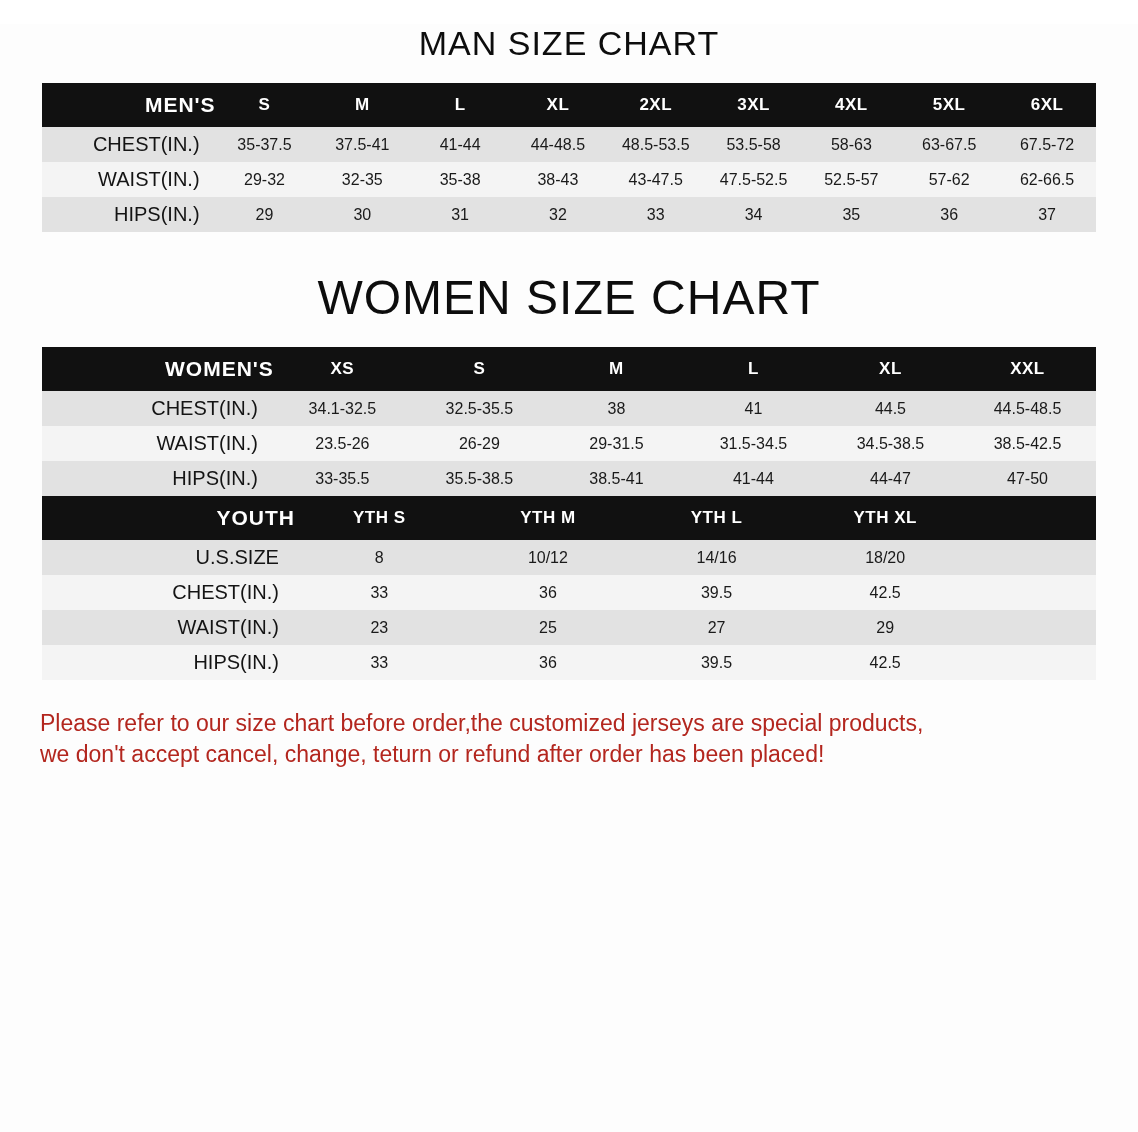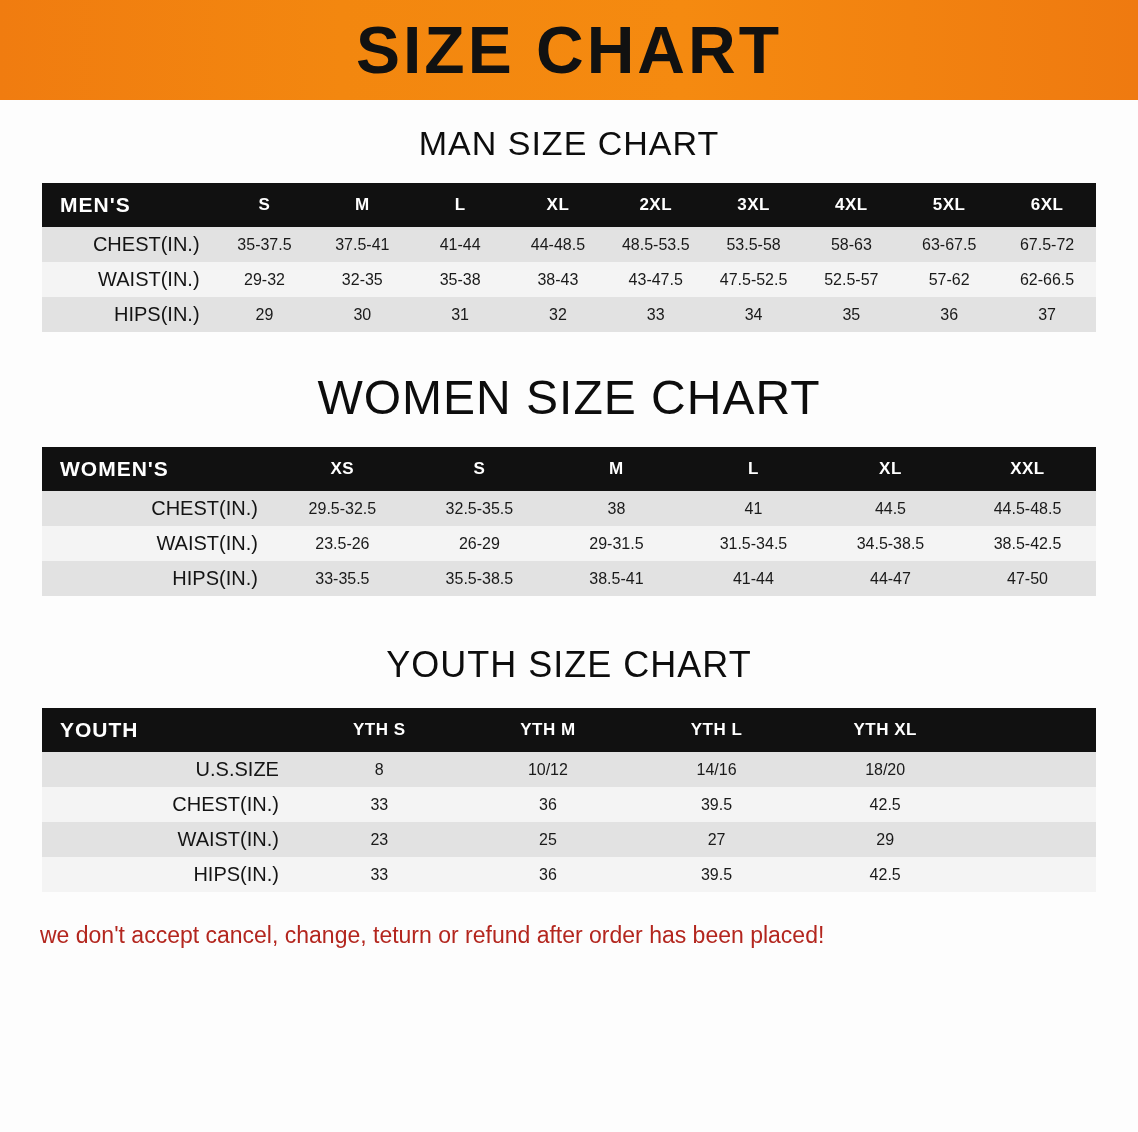--- a/index.html
+++ b/index.html
@@ -85,21 +85,21 @@
     background: #111111;
   }
   table.size-table thead th {
     color: #ffffff;
     font-weight: bold;
     height: 44px;
     font-size: 17px;
     letter-spacing: 0.5px;
   }
   table.size-table thead th.label-col {
-    text-align: left;
+    text-align: right;
     padding-left: 18px;
     font-size: 21px;
     letter-spacing: 1px;
   }
   
   table.size-table tbody tr {
     height: 35px;
   }
   table.size-table tbody tr.alt-a { background: #e2e2e2; }
   table.size-table tbody tr.alt-b { background: #f4f4f4; }
@@ -136,23 +136,20 @@
     line-height: 1.35;
     text-align: left;
   }
   .note-line { display: block; }
 </style>
 </head>
 <body>
 
 <div class="page">
 
-  <div class="banner">
-    <div class="banner-title">SIZE CHART</div>
-  </div>
 
   <div class="section-title title-man">MAN SIZE CHART</div>
   <div class="table-wrap">
     <table class="size-table man-table">
       <colgroup>
         <col style="width:16.5%">
         <col style="width:9.3%">
           <col style="width:9.3%">
           <col style="width:9.3%">
         <col style="width:9.3%">
@@ -236,21 +233,21 @@
           <th>S</th>
           <th>M</th>
           <th>L</th>
           <th>XL</th>
           <th>XXL</th>
         </tr>
       </thead>
       <tbody>
         <tr class="alt-a">
           <td class="label-col">CHEST(IN.)</td>
-          <td>29.5-32.5</td>
+          <td>34.1-32.5</td>
           <td>32.5-35.5</td>
           <td>38</td>
           <td>41</td>
           <td>44.5</td>
           <td>44.5-48.5</td>
         </tr>
         <tr class="alt-b">
           <td class="label-col">WAIST(IN.)</td>
           <td>23.5-26</td>
           <td>26-29</td>
@@ -265,21 +262,20 @@
           <td>35.5-38.5</td>
           <td>38.5-41</td>
           <td>41-44</td>
           <td>44-47</td>
           <td>47-50</td>
         </tr>
       </tbody>
     </table>
   </div>
 
-  <div class="section-title title-youth">YOUTH SIZE CHART</div>
   <div class="table-wrap">
     <table class="size-table youth-table">
       <colgroup>
         <col style="width:24%">
         <col style="width:16%">
           <col style="width:16%">
           <col style="width:16%">
           <col style="width:16%">
         <col style="width:12%">
       </colgroup>
@@ -324,16 +320,17 @@
           <td>36</td>
           <td>39.5</td>
           <td>42.5</td>
           <td></td>
         </tr>
       </tbody>
     </table>
   </div>
 
   <div class="note">
+    <span class="note-line">Please refer to our size chart before order,the customized jerseys are special products,</span>
     <span class="note-line">we don't accept cancel, change, teturn or refund after order has been placed!</span>
   </div>
 
 </div>
 
 </body></html>

